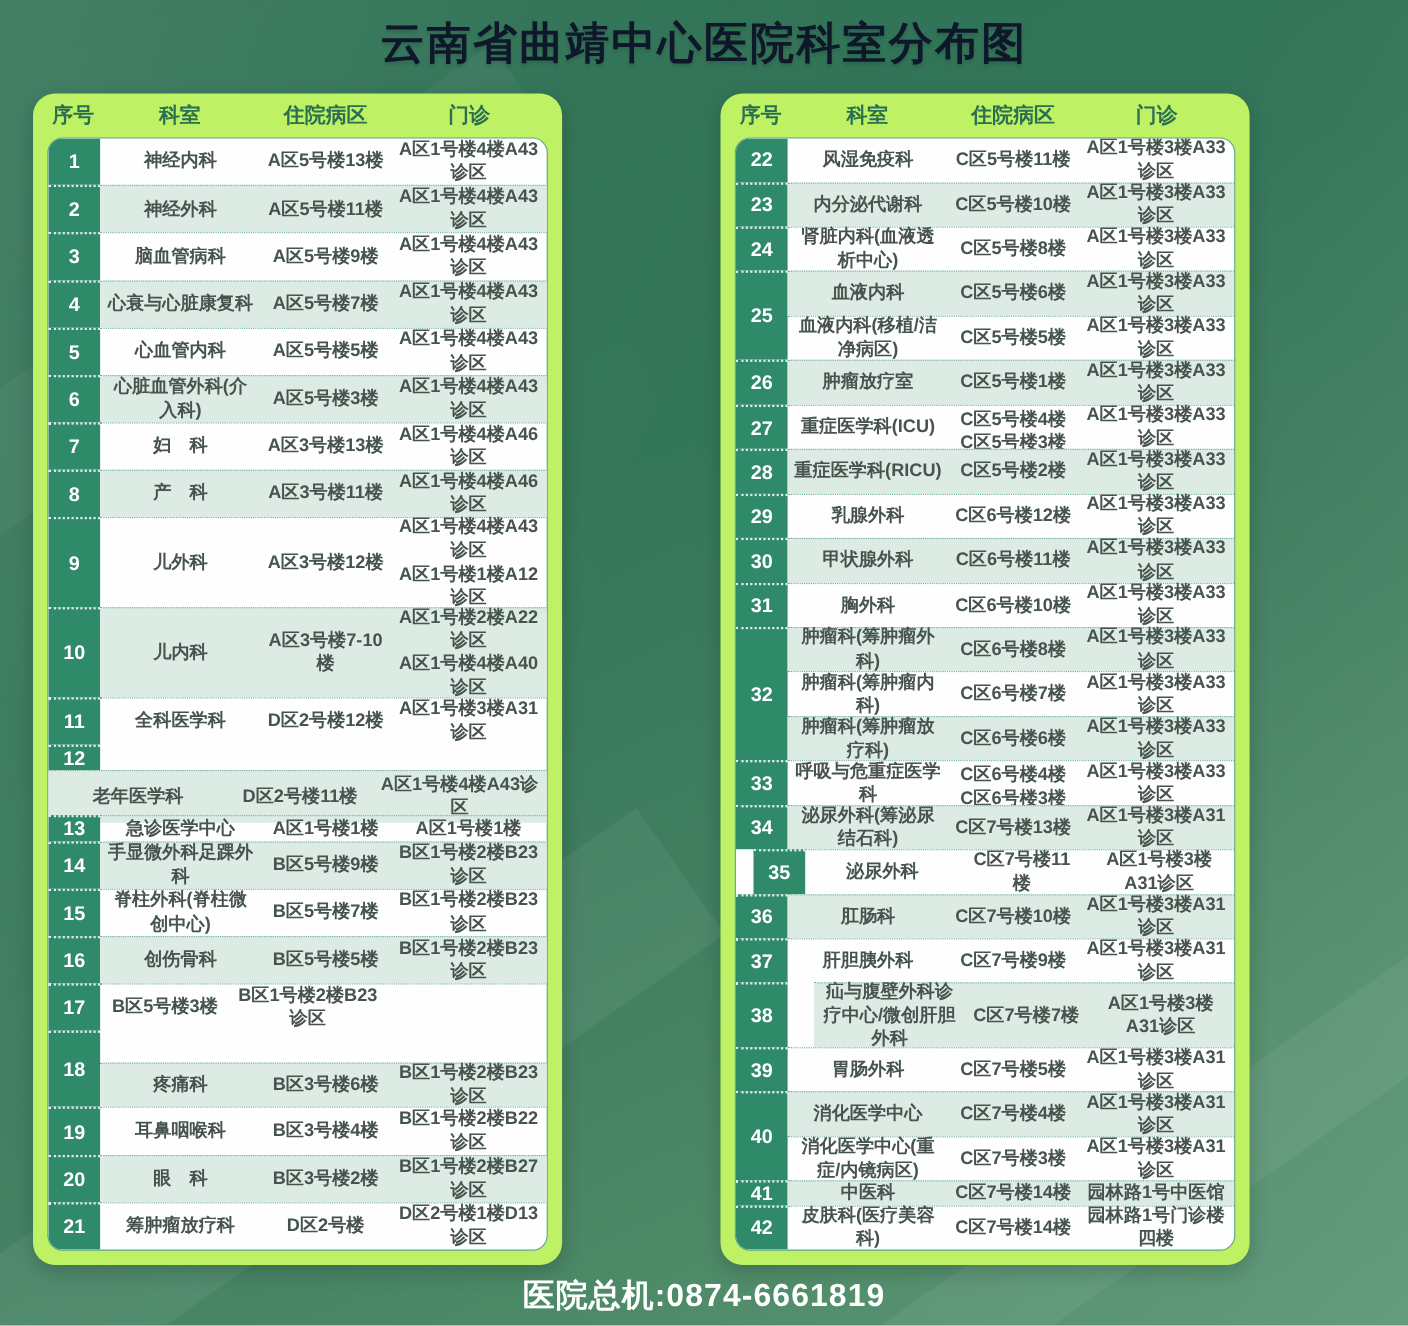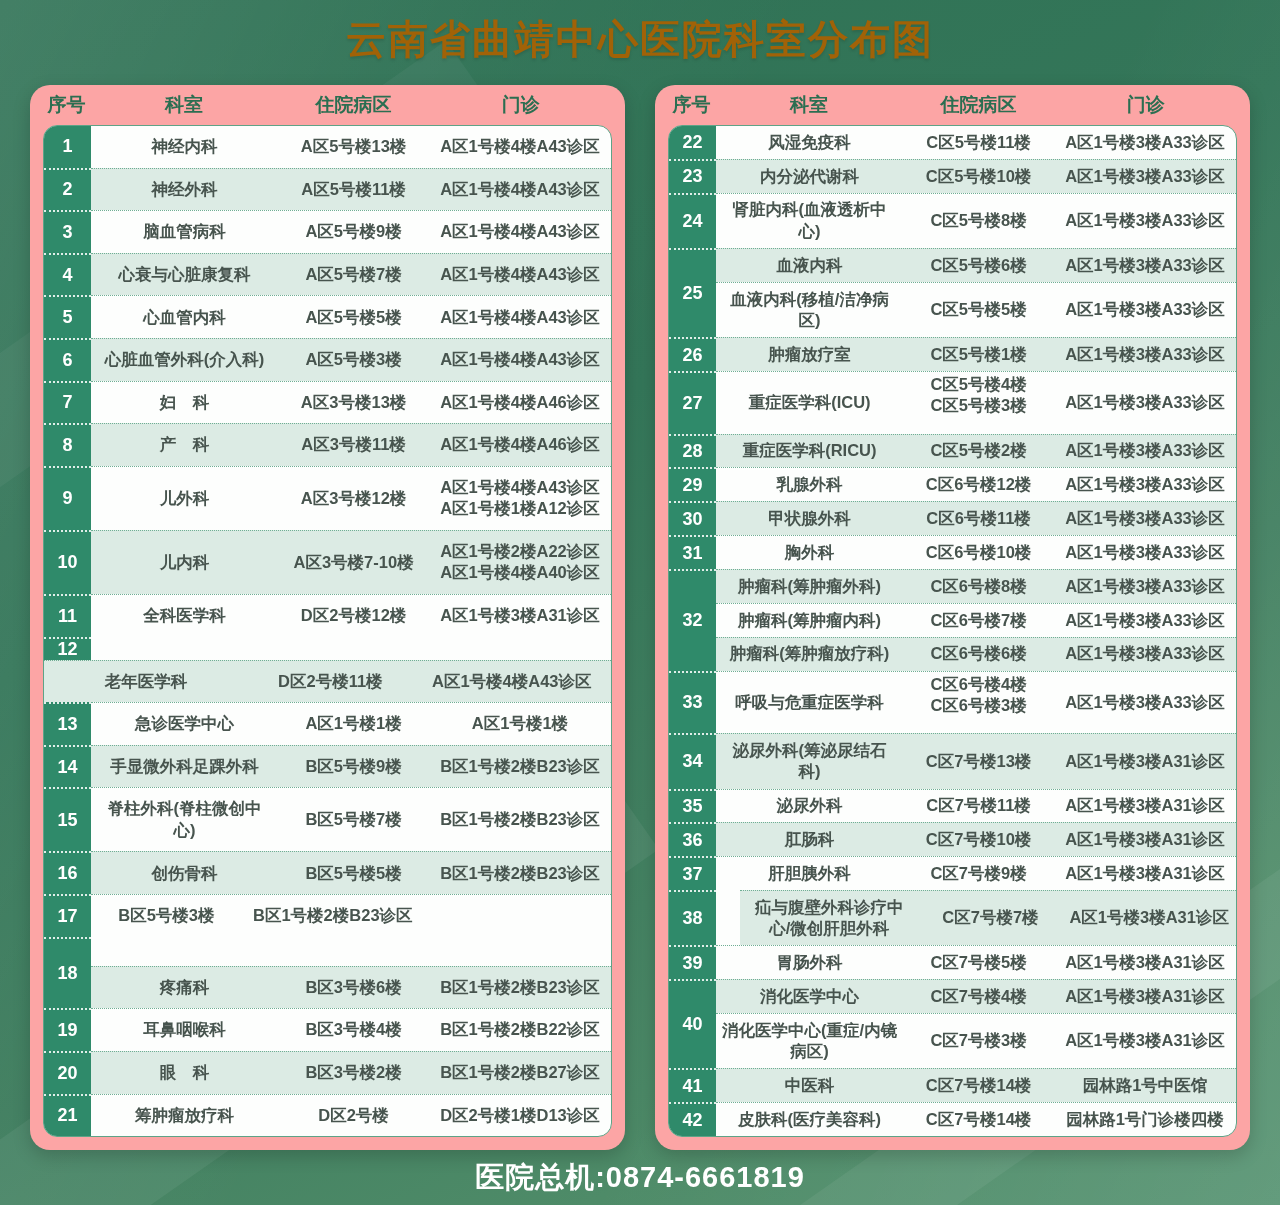--- a/index.html
+++ b/index.html
@@ -13,28 +13,28 @@
       linear-gradient(155deg, #2e7154 0%, #347659 38%, #417f60 62%, #4e8b68 82%, #549270 100%);
     overflow:hidden;
   }
   .bg-streak { position:absolute; background:rgba(255,255,255,0.06); transform:rotate(-35deg); pointer-events:none; }
   .bg-streak.s1 { width:900px; height:140px; left:-200px; top:980px; }
   .bg-streak.s2 { width:700px; height:90px;  left:700px; top:1040px; }
   .bg-streak.s3 { width:800px; height:110px; left:-250px; top:260px; background:rgba(255,255,255,0.045); }
 
   .page-title {
     position:absolute; left:0; right:0; top:12px;
-    text-align:center; color:#a16207;
+    text-align:center; color:#0f172a;
     font-size:40px; font-weight:800; letter-spacing:2px;
     text-shadow:0 2px 3px rgba(0,0,0,0.12);
   }
 
   .card {
-    position:absolute; top:85px; width:595px; height:1065px;
-    background:#fca5a5; border-radius:20px;
+    position:absolute; top:85px; width:481px; height:1065px;
+    background:#bef264; border-radius:20px;
     box-shadow:0 6px 18px rgba(0,0,0,0.18);
     padding:0 13px;
   }
   .card.left  { left:30px; }
   .card.right { left:655px; }
 
   .thead { display:flex; height:40px; align-items:center; }
   .th { color:#2b6e51; font-size:19px; font-weight:800; text-align:center; }
   .th.n { width:47px; flex:none; }
   .th.d { width:36%; } .th.w { width:29%; } .th.c { width:35%; }
@@ -672,21 +672,21 @@
             </div>
             <div class="cell ward">
               <div>C区7号楼13楼</div>
             </div>
             <div class="cell clinic">
               <div>A区1号楼3楼A31诊区</div>
             </div>
           </div>
         </div>
       </div>
-      <div class="nrow" style="flex-grow: 1;">
+      <div class="nrow" style="flex-grow: 1; margin-left: 16px;">
         <div class="ncell">35</div>
         <div class="bands">
           <div class="band bt" style="flex-grow: 1;">
             <div class="cell dept">
               <div>泌尿外科</div>
             </div>
             <div class="cell ward">
               <div>C区7号楼11楼</div>
             </div>
             <div class="cell clinic">

